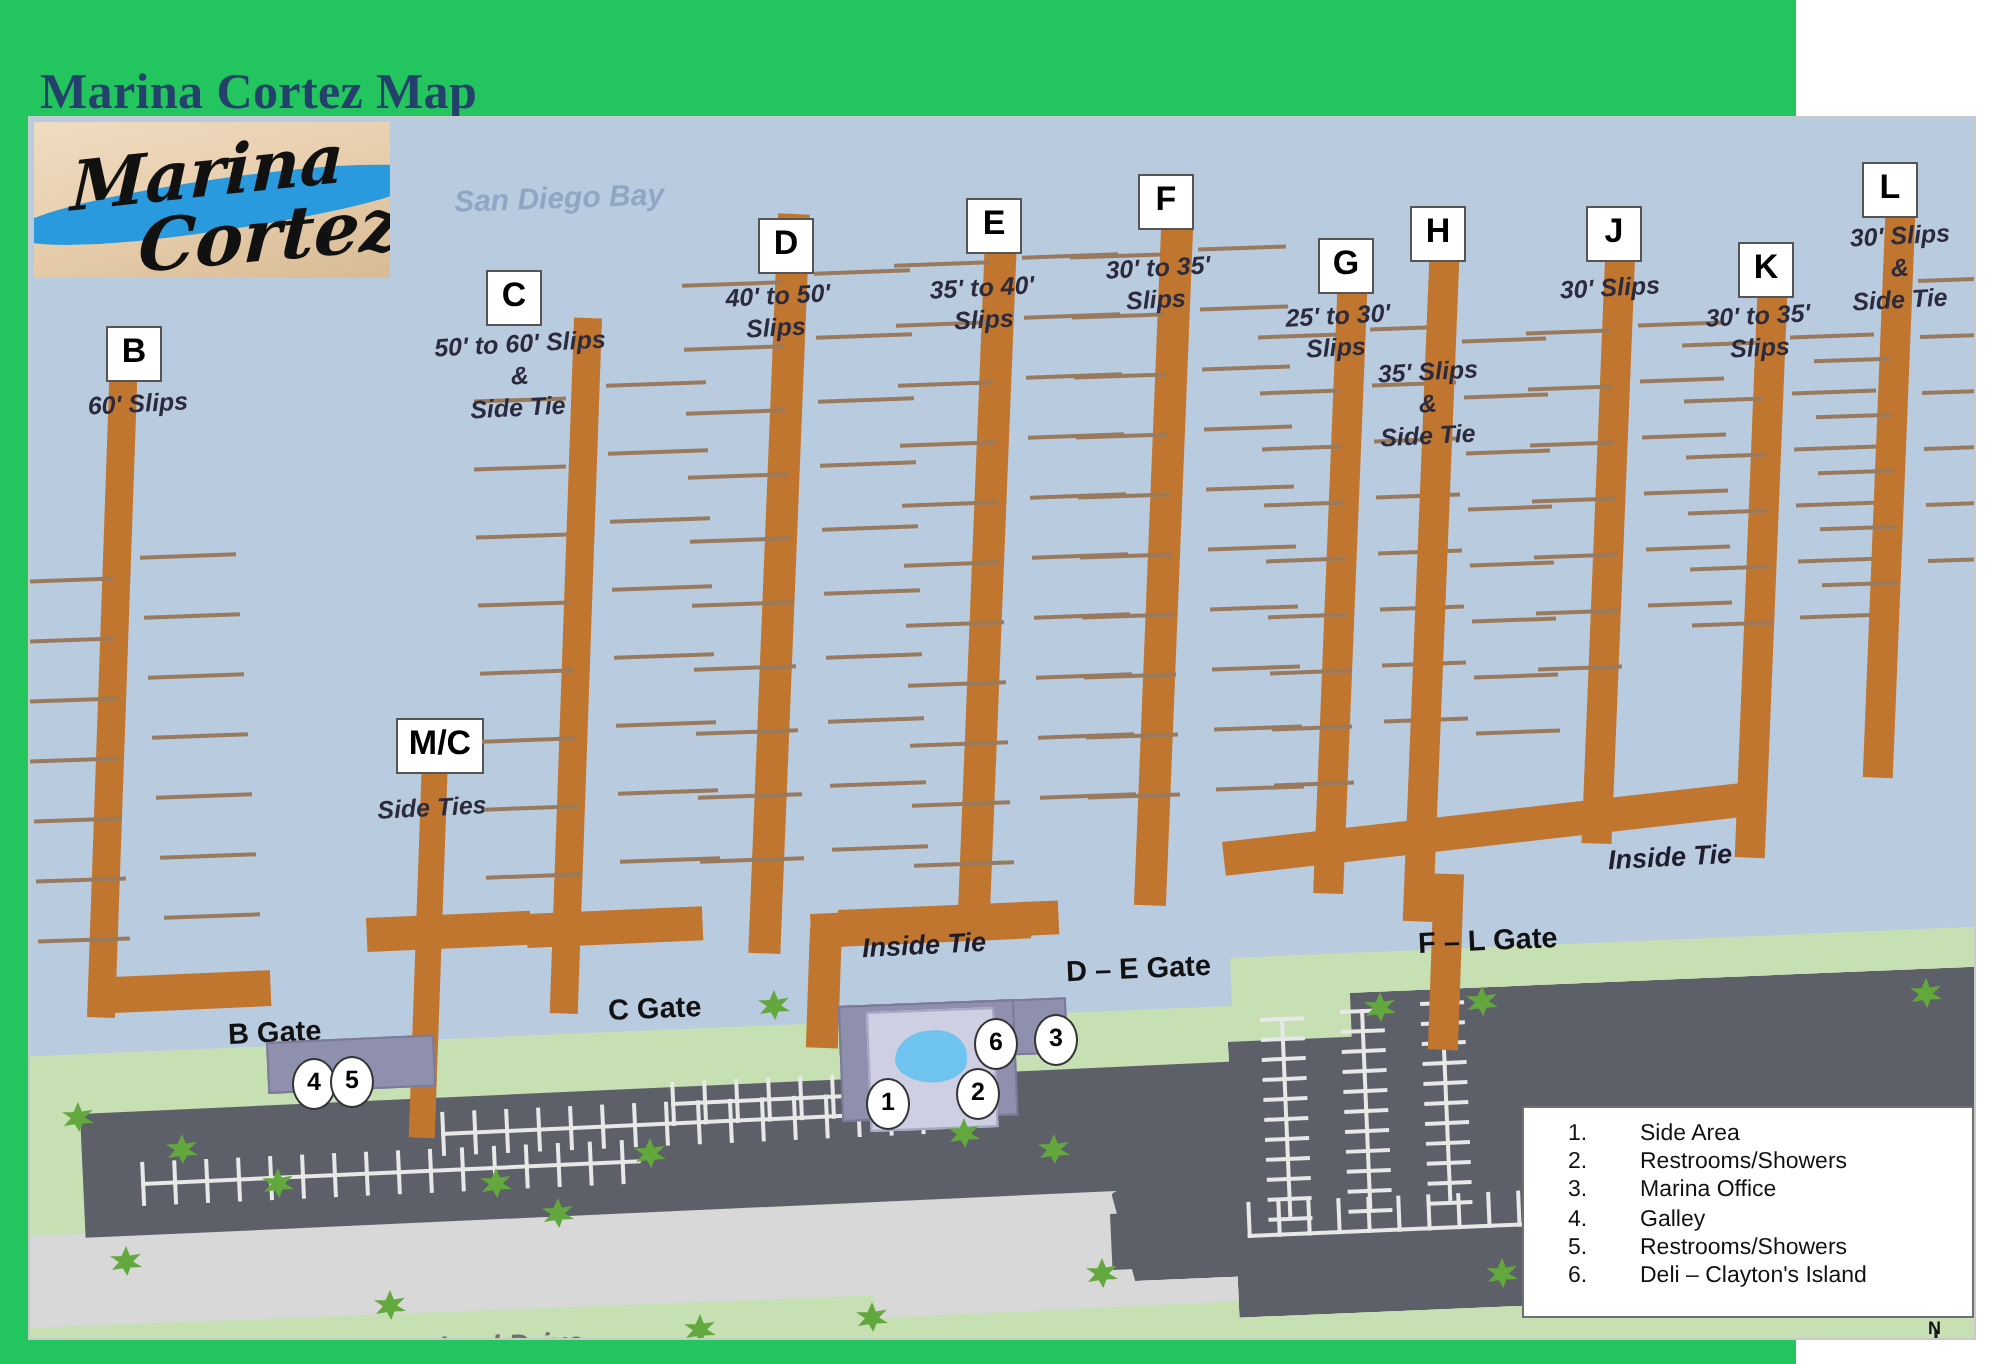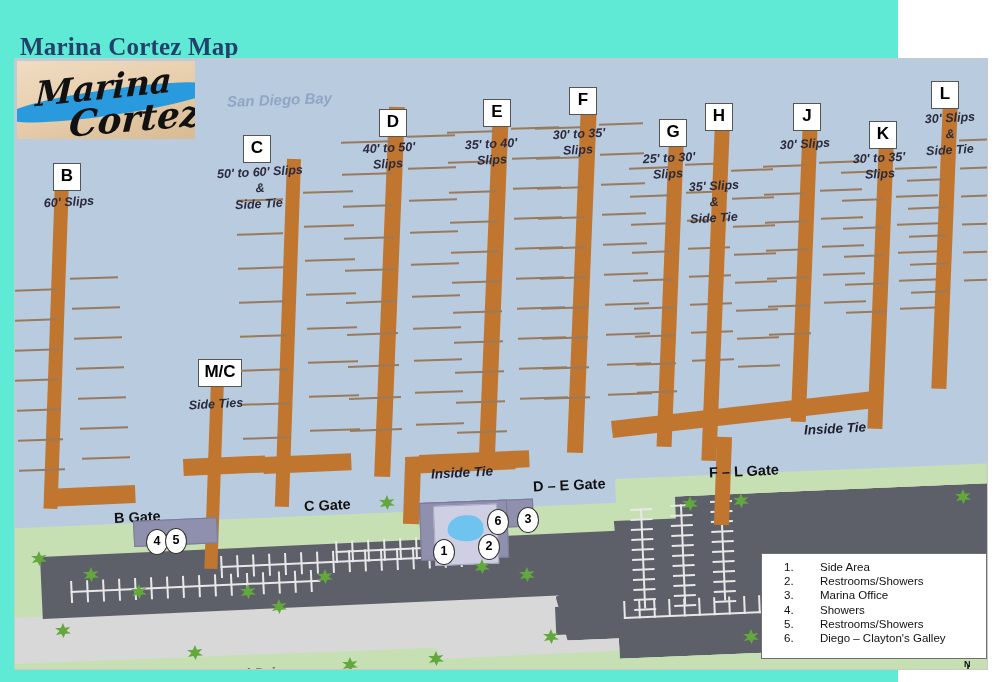--- a/index.html
+++ b/index.html
@@ -1,17 +1,17 @@
 <!DOCTYPE html>
 <html><head>
 <meta charset="utf-8">
 <style>
   html,body{margin:0;padding:0;background:#ffffff;}
   body{width:1000px;height:682px;overflow:hidden;font-family:"Liberation Sans",sans-serif;}
-  #page{position:relative;width:898px;height:682px;background:#5eead4;}
+  #page{position:relative;width:898px;height:682px;background:#22c55e;}
 
   
   .page-title{
     position:absolute;left:20px;top:16px;
     font-family:"Liberation Serif",serif;
     font-size:25px;color:#24416b;letter-spacing:.2px;
   }
 
   
   .map-frame{
@@ -621,29 +621,29 @@
         <li>
           <span class="n">2.</span>
           <span>Restrooms/Showers</span>
         </li>
         <li>
           <span class="n">3.</span>
           <span>Marina Office</span>
         </li>
         <li>
           <span class="n">4.</span>
-          <span>Showers</span>
+          <span>Galley</span>
         </li>
         <li>
           <span class="n">5.</span>
           <span>Restrooms/Showers</span>
         </li>
         <li>
           <span class="n">6.</span>
-          <span>Diego – Clayton's Galley</span>
+          <span>Deli – Clayton's Island</span>
         </li>
       </ol>
     </div>
 
     <div class="compass">
       <svg width="66" height="66" viewBox="0 0 66 66">
         <circle cx="33" cy="33" r="23" fill="none" stroke="#222" stroke-width="1.6" stroke-dasharray="26 7"></circle>
         <line x1="33" y1="5" x2="33" y2="16" stroke="#222" stroke-width="1.6"></line>
         <line x1="33" y1="50" x2="33" y2="61" stroke="#222" stroke-width="1.6"></line>
         <line x1="5" y1="33" x2="16" y2="33" stroke="#222" stroke-width="1.6"></line>

